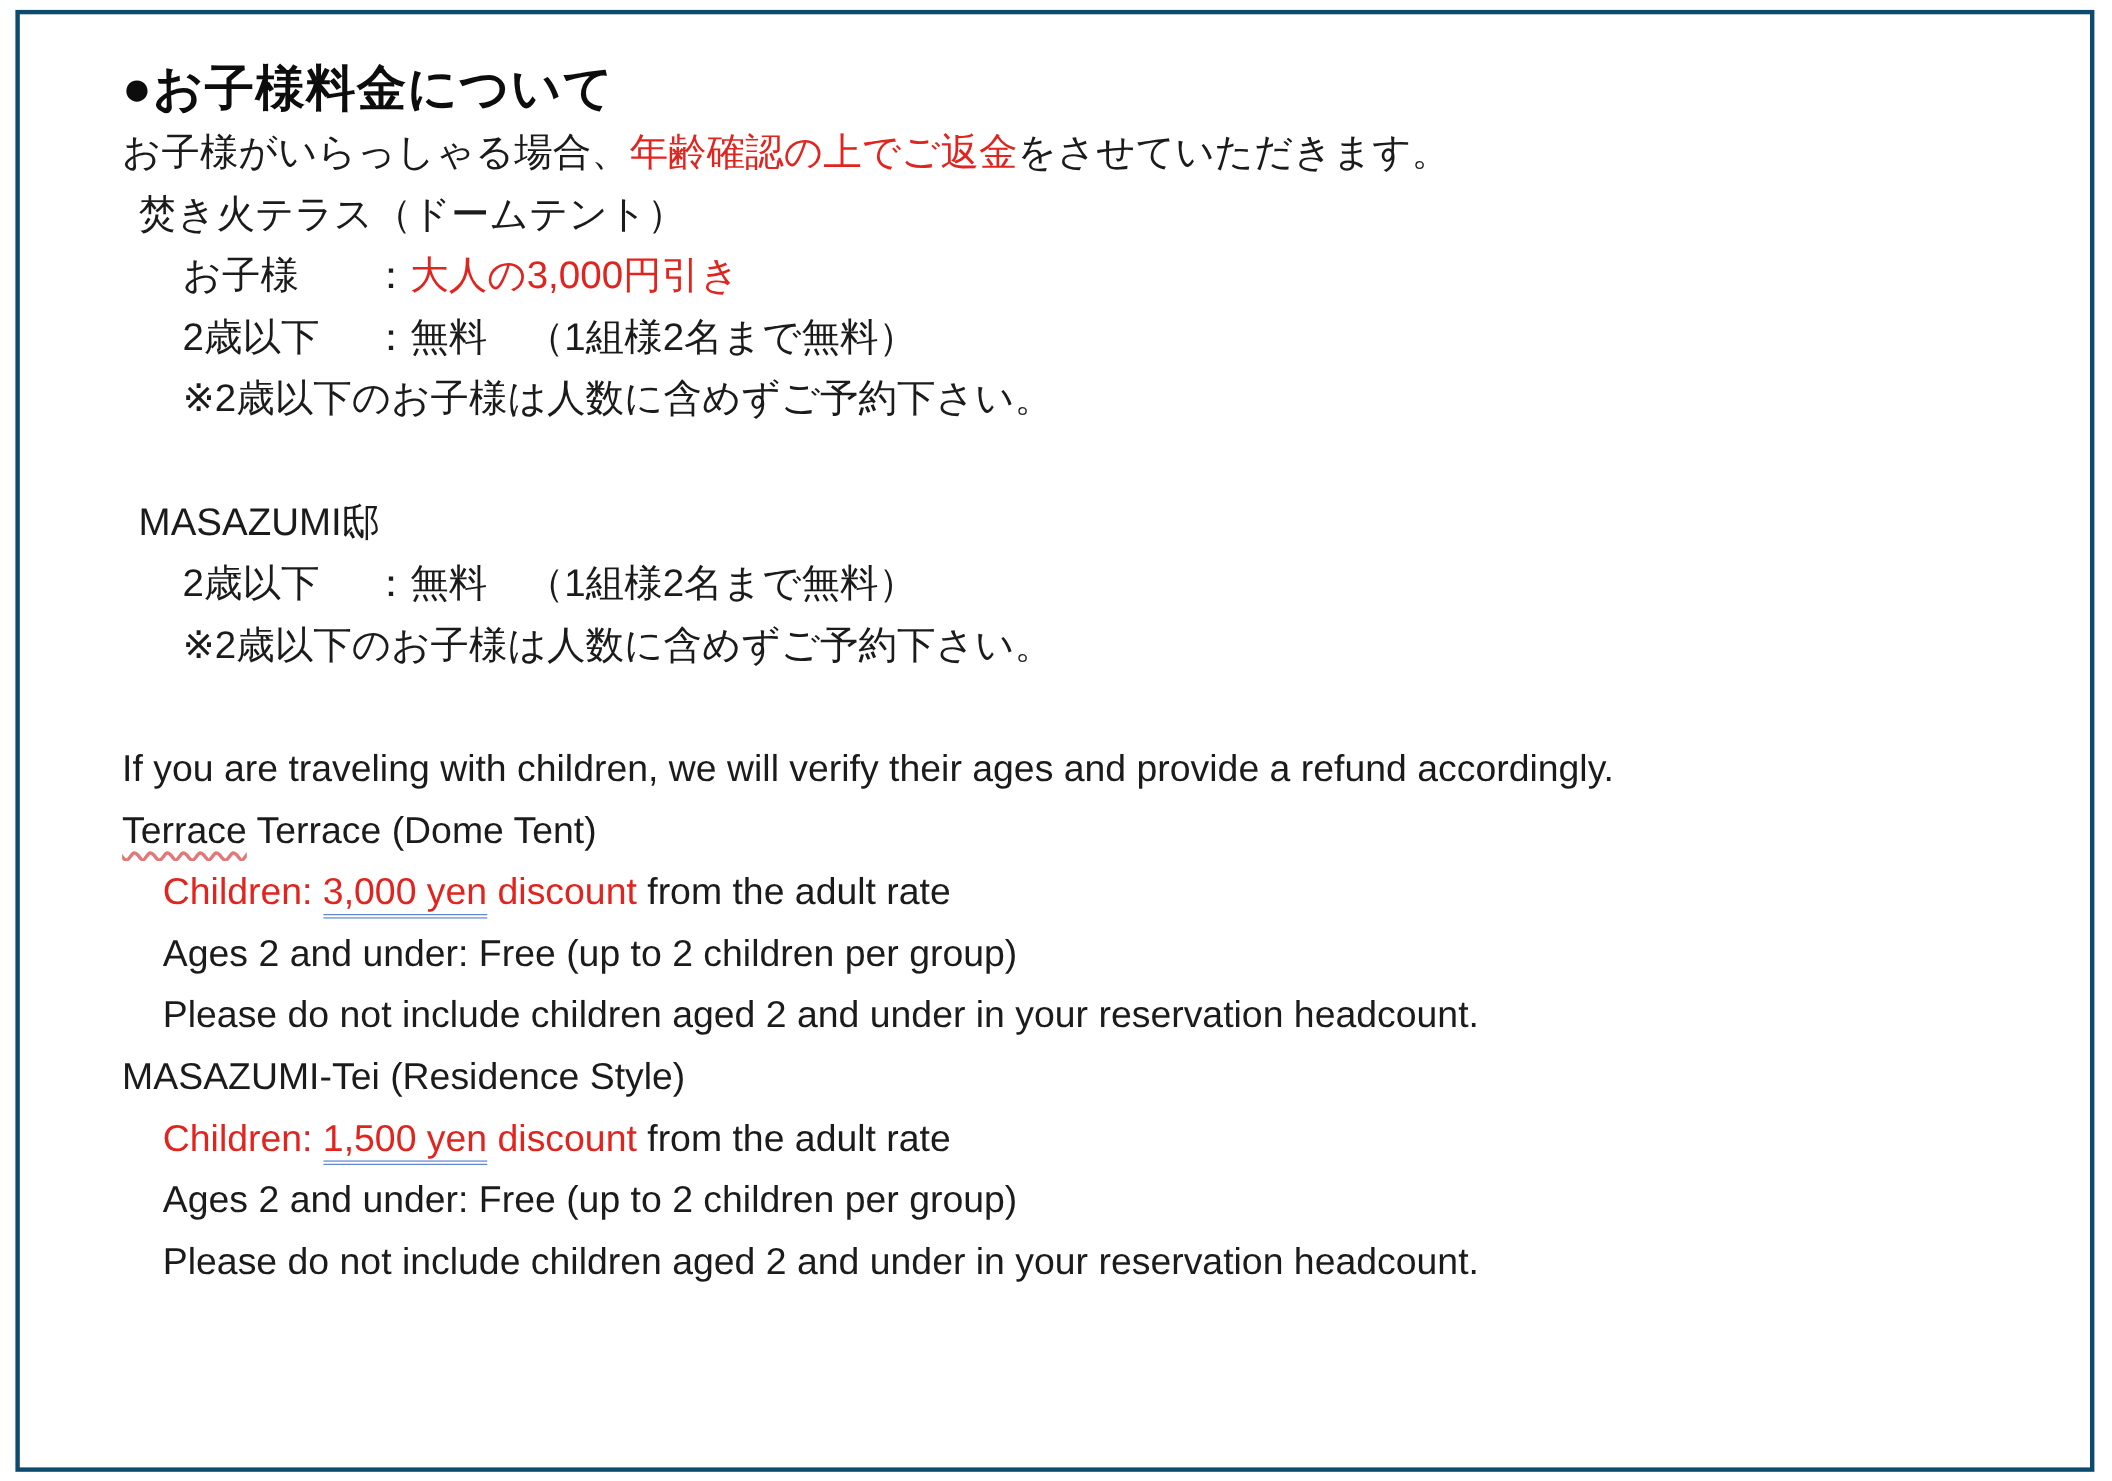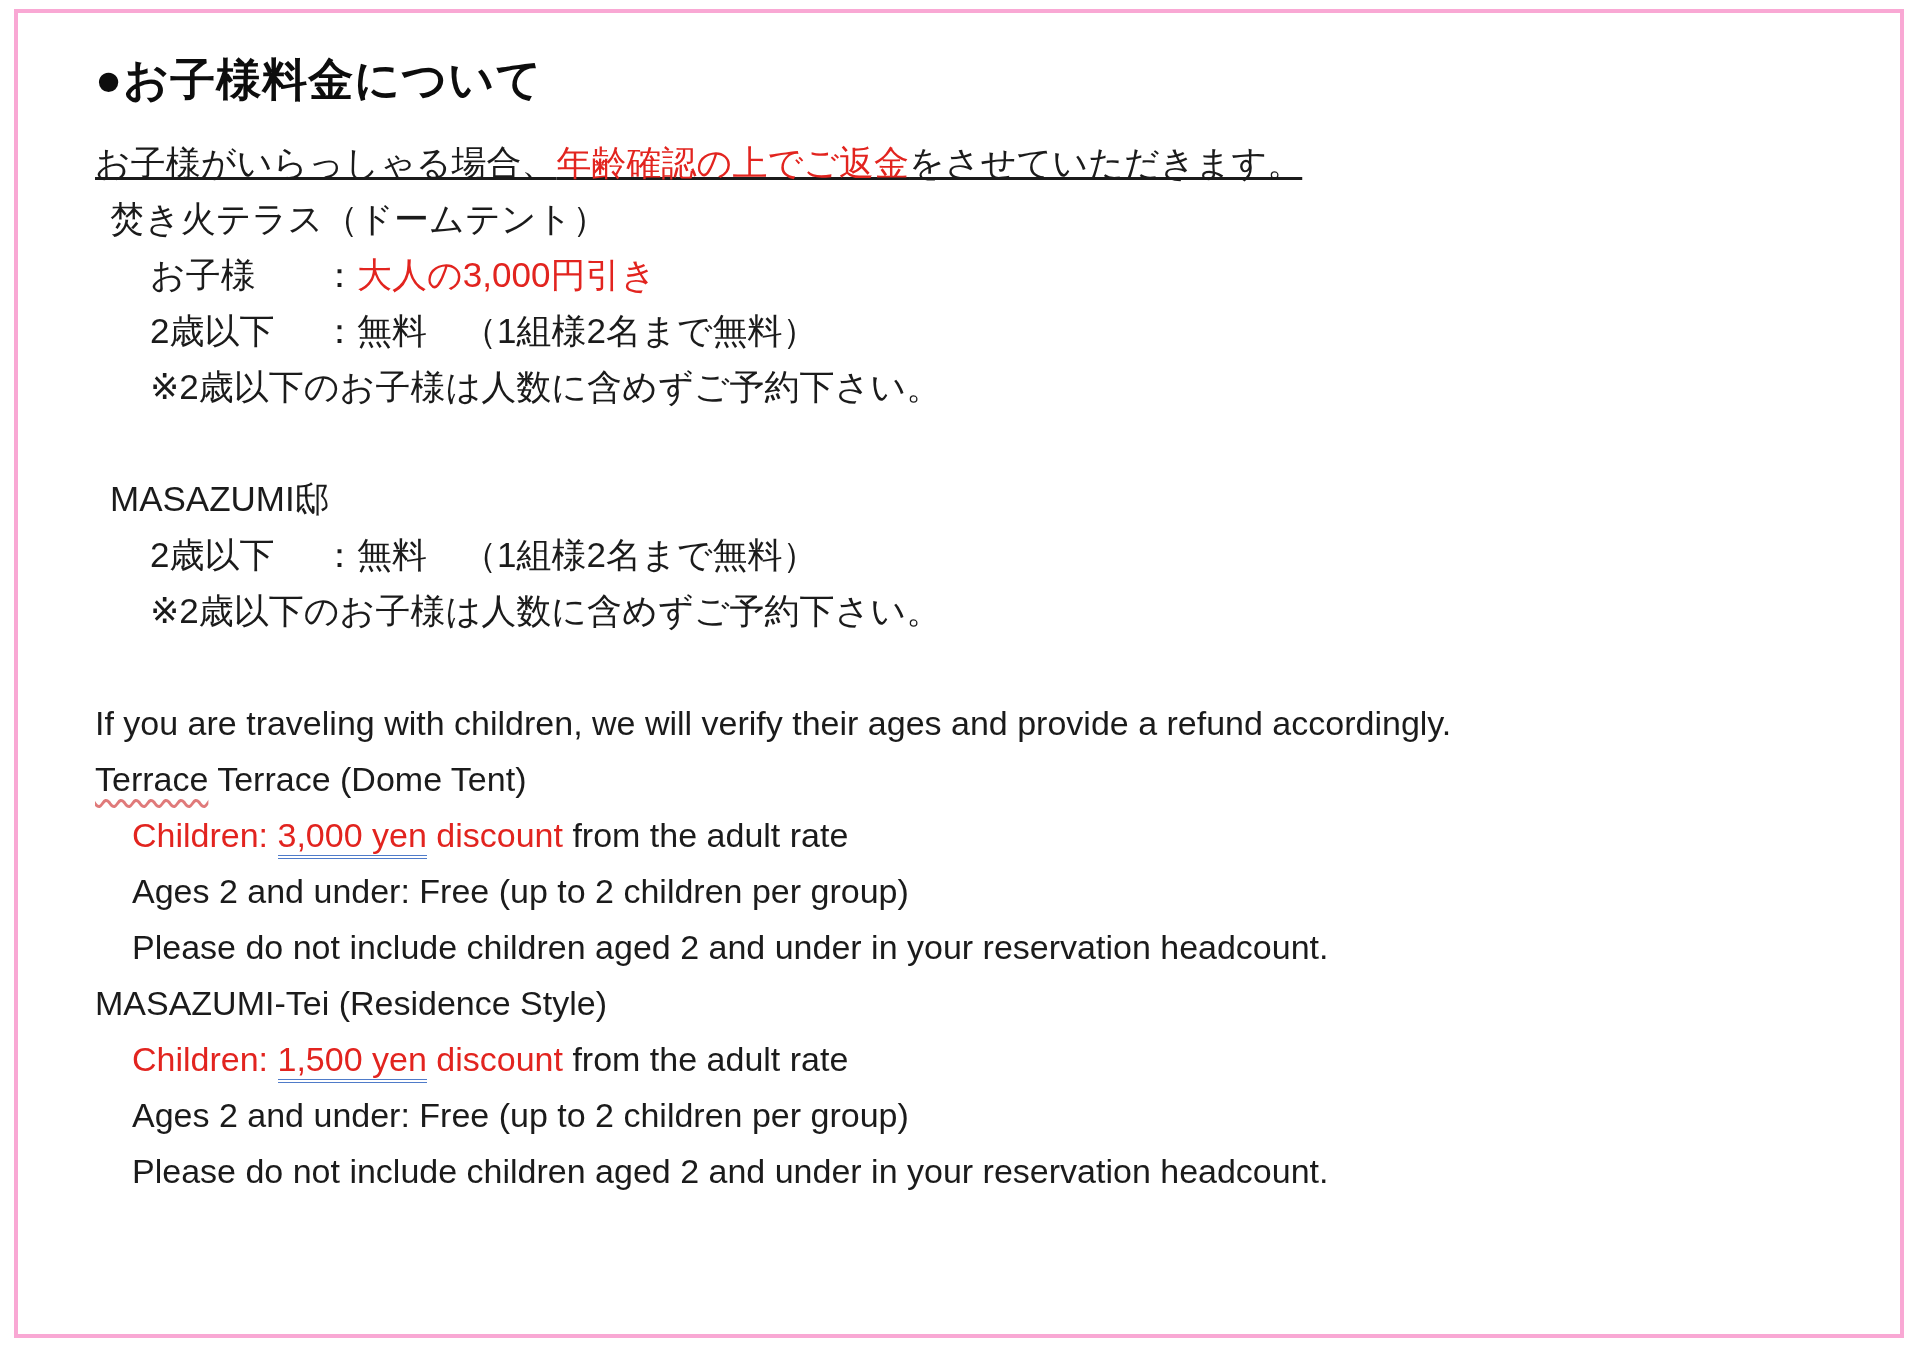--- a/index.html
+++ b/index.html
@@ -15,42 +15,43 @@
     background: #ffffff;
     overflow: hidden;
   }
   .page {
     position: absolute;
     left: 14px;
     top: 9px;
     width: 1890px;
     height: 1329px;
     box-sizing: border-box;
-    border: 4px solid #f9a8d4;
+    border: 4px solid #0c4a6e;
     background: #ffffff;
+    padding-left: 16px;
   }
   .content {
     padding: 36px 40px 0 77px;
     color: #1b1b1b;
   }
   
   .jp-title {
     margin: 0;
     font-size: 45px;
     font-weight: bold;
     line-height: 62px;
     color: #0d0d0d;
     letter-spacing: 1px;
   }
   .jp-line {
     font-size: 35px;
     line-height: 56px;
     font-weight: 500;
   }
-  .intro { margin-top: 24px; text-decoration: underline; }
+  .intro { margin-top: 0; }
   .ind1 { margin-left: 15px; }
   .ind2 { margin-left: 55px; }
   .jp-label {
     display: inline-block;
     width: 172px;
   }
   .red { color: #e2241f; }
   .spacer { height: 56px; }
   
   .en-line {

